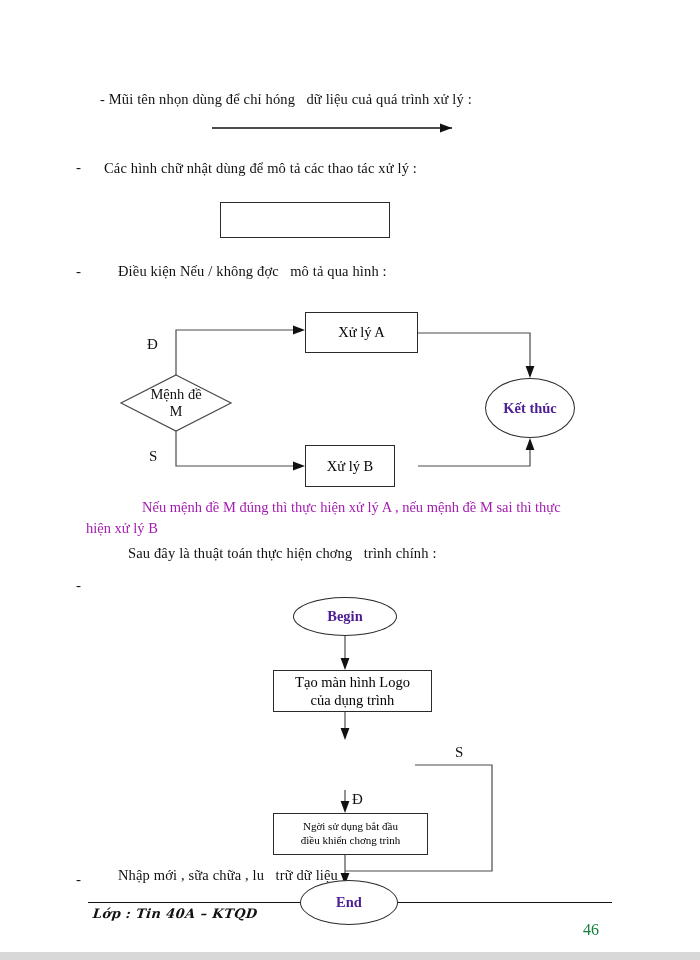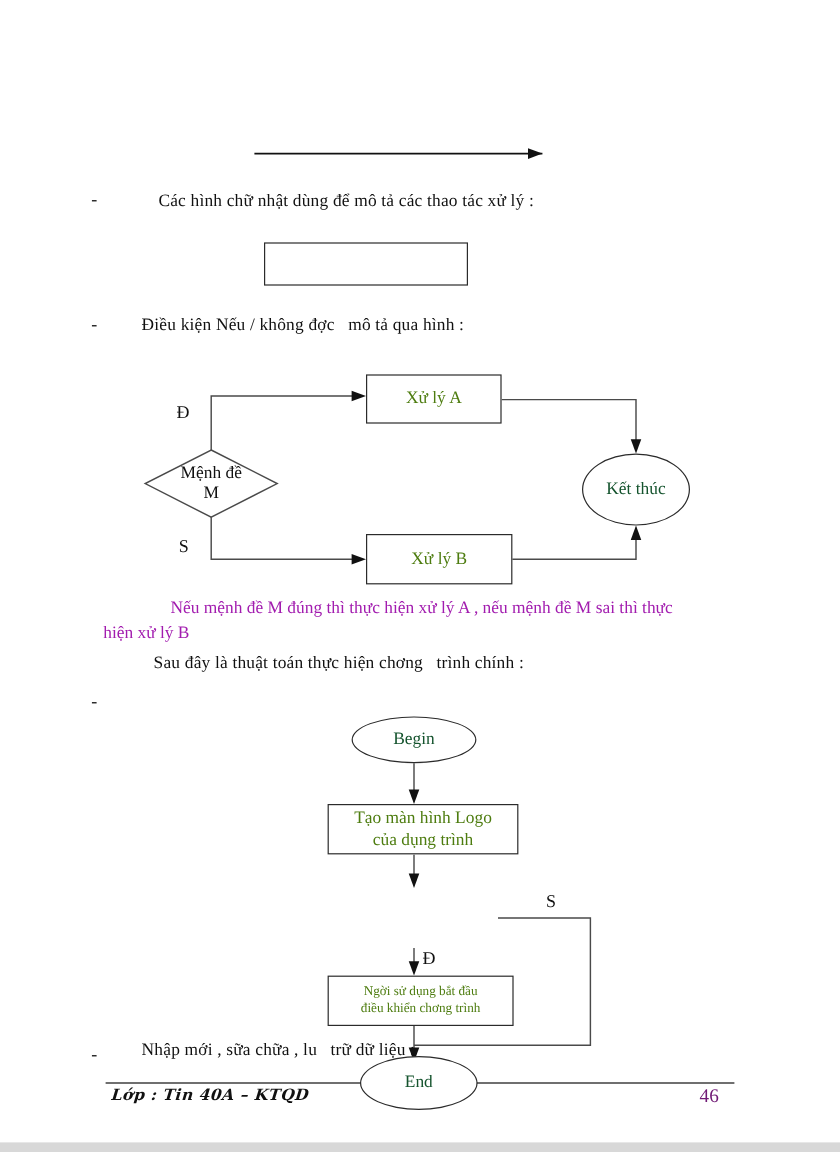--- a/index.html
+++ b/index.html
@@ -45,35 +45,36 @@
     border: 1.3px solid #2b2b2b;
     background: #ffffff;
     box-sizing: border-box;
     display: flex;
     align-items: center;
     justify-content: center;
     text-align: center;
     font-family: "Liberation Serif", "DejaVu Serif", serif;
     font-size: 14.5px;
     line-height: 1.25;
-    color: #4d7c0f;
+    color: #000000;
   }
   .fc-ellipse {
     position: absolute;
     border: 1.3px solid #2b2b2b;
     border-radius: 50%;
     background: #ffffff;
     box-sizing: border-box;
     display: flex;
     align-items: center;
     justify-content: center;
     text-align: center;
     font-family: "Liberation Serif", "DejaVu Serif", serif;
     font-size: 14.5px;
-    color: #14532d;
+    color: #4c1d95;
+    font-weight: bold;
   }
   .fc-diamond-wrap {
     position: absolute;
   }
   .fc-diamond-wrap svg {
     position: absolute;
     left: 0; top: 0;
     overflow: visible;
   }
   .fc-diamond-label {
@@ -115,44 +116,46 @@
     font-weight: bold;
     font-size: 13px;
     letter-spacing: 0.4px;
     color: #111;
     transform: skewX(-6deg);
   }
   .footer-page {
     position: absolute;
     font-family: "Liberation Serif", "DejaVu Serif", serif;
     font-size: 16px;
-    color: #701a75;
+    color: #15803d;
+    margin-top: 16px;
   }
   .bottom-edge {
     position: absolute;
     left: 0;
     bottom: 0;
     width: 700px;
     height: 8px;
     background: #d8d8d8;
   }
 </style>
 </head>
 <body>
 
 <div id="page">
 
+  <div class="txt" style="left:100px; top:90px;">- Mũi tên nhọn dùng để chỉ hóng   dữ liệu cuả quá trình xử lý :</div>
 
   <svg class="conn">
     <line x1="212" y1="128" x2="452" y2="128" stroke="#111" stroke-width="1.6"></line>
     <polygon points="452,128 440,123.5 440,132.5" fill="#111"></polygon>
   </svg>
 
   <div class="bullet" style="left:76px; top:160px;">-</div>
-  <div class="txt" style="left:132px; top:159px;">Các hình chữ nhật dùng để mô tả các thao tác xử lý :</div>
+  <div class="txt" style="left:104px; top:159px;">Các hình chữ nhật dùng để mô tả các thao tác xử lý :</div>
 
   <div class="fc-rect" style="left:220px; top:202px; width:170px; height:36px;"></div>
 
   <div class="bullet" style="left:76px; top:264px;">-</div>
   <div class="txt" style="left:118px; top:262px;text-align:right;">Điều kiện Nếu / không đợc   mô tả qua hình :</div>
 
   <svg class="conn">
 
     <path d="M176,375 L176,330 L299,330" fill="none" stroke="#4a4a4a" stroke-width="1.2"></path>
     <polygon points="305,330 293,325.6 293,334.4" fill="#111"></polygon>
@@ -176,21 +179,21 @@
     </div>
   </div>
 
   <div class="edge-label" style="left:147px; top:336px;">Đ</div>
   <div class="edge-label" style="left:149px; top:448px;">S</div>
 
   <div class="fc-rect" style="left:305px; top:312px; width:113px; height:41px;">
     <span>Xử lý A</span>
   </div>
 
-  <div class="fc-rect" style="left:305px; top:445px; width:122px; height:42px;">
+  <div class="fc-rect" style="left:305px; top:445px; width:90px; height:42px;">
     <span>Xử lý B</span>
   </div>
 
   <div class="fc-ellipse" style="left:485px; top:378px; width:90px; height:60px;">
     <span>Kết thúc</span>
   </div>
 
   <div class="para" style="left:86px; top:497px; width:530px;">
     <span style="display:inline-block; text-indent:56px;">Nếu mệnh đề M đúng thì thực hiện xử lý A , nếu mệnh đề M sai thì thực</span><br>
     <span>hiện xử lý B</span>

